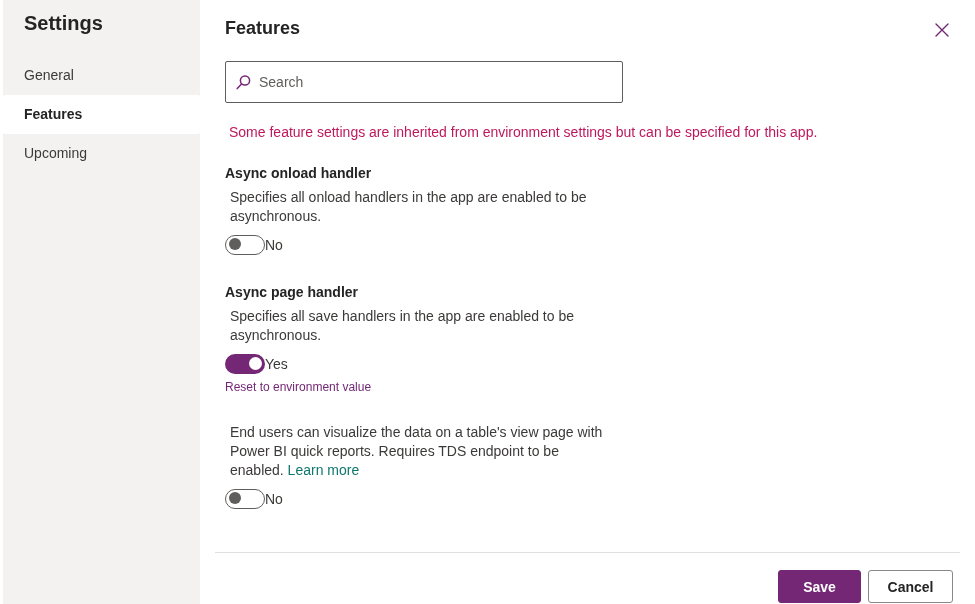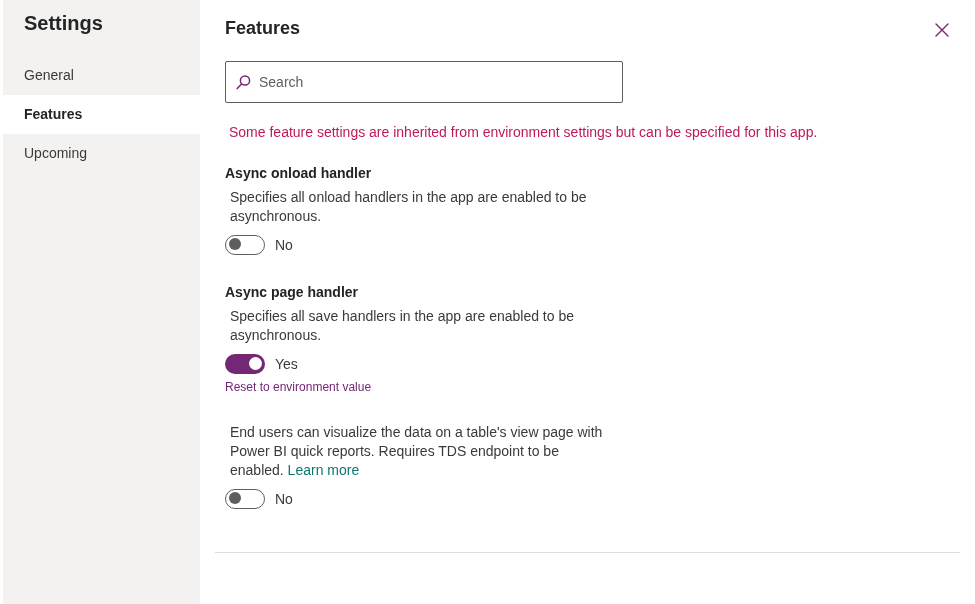--- a/index.html
+++ b/index.html
@@ -117,21 +117,20 @@
     margin: 5px;
     font-size: 14px;
     line-height: 19px;
     color: #3b3a39;
     max-width: 380px;
   }
   .toggle-row {
     margin-top: 8px;
     display: flex;
     align-items: center;
-    gap: 10px;
     height: 21px;
   }
   .toggle {
     width: 40px; height: 20px;
     border-radius: 10px;
     position: relative;
     cursor: pointer;
     flex: 0 0 auto;
   }
   .toggle.off { border: 1px solid #605e5c; background: #ffffff; }
@@ -260,15 +259,19 @@
       <div class="toggle-row">
         <div class="toggle off">
           <span class="knob"></span>
         </div>
         <span class="state-label">No</span>
       </div>
     </section>
 
     <div class="divider"></div>
 
+    <div class="footer">
+      <button class="btn btn-save">Save</button>
+      <button class="btn btn-cancel">Cancel</button>
+    </div>
 
   </main>
 </div>
 
 </body></html>

